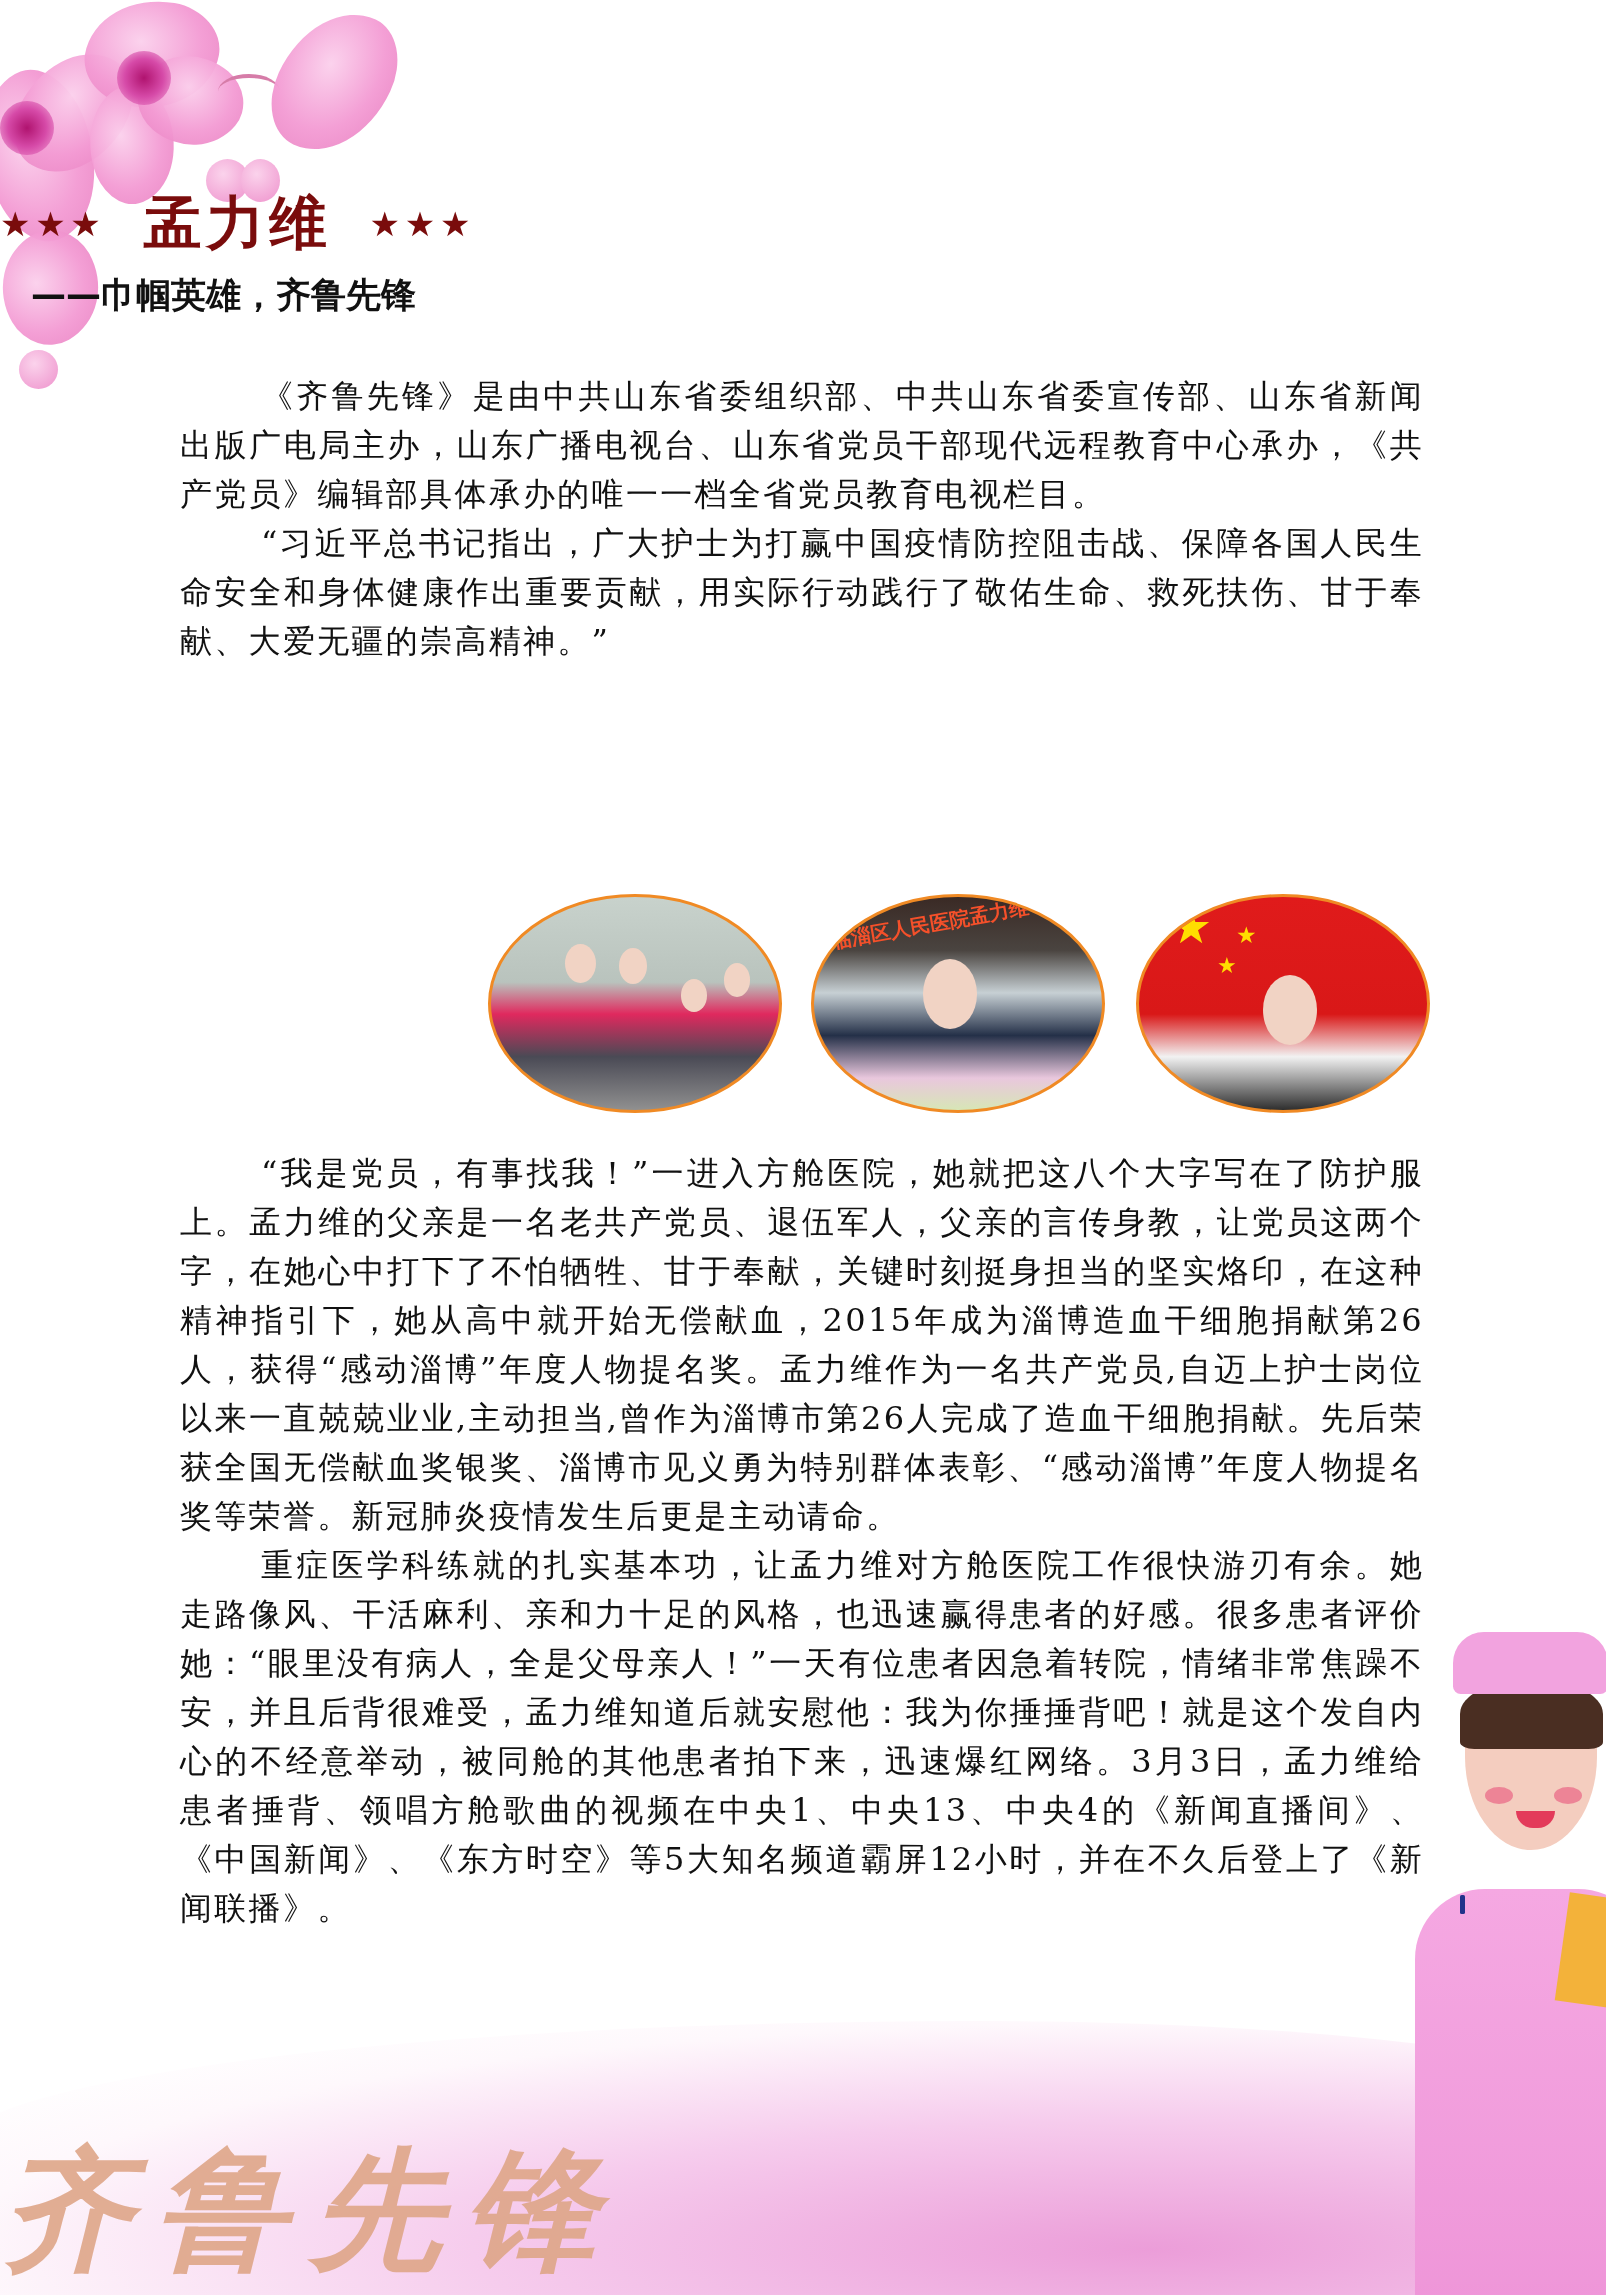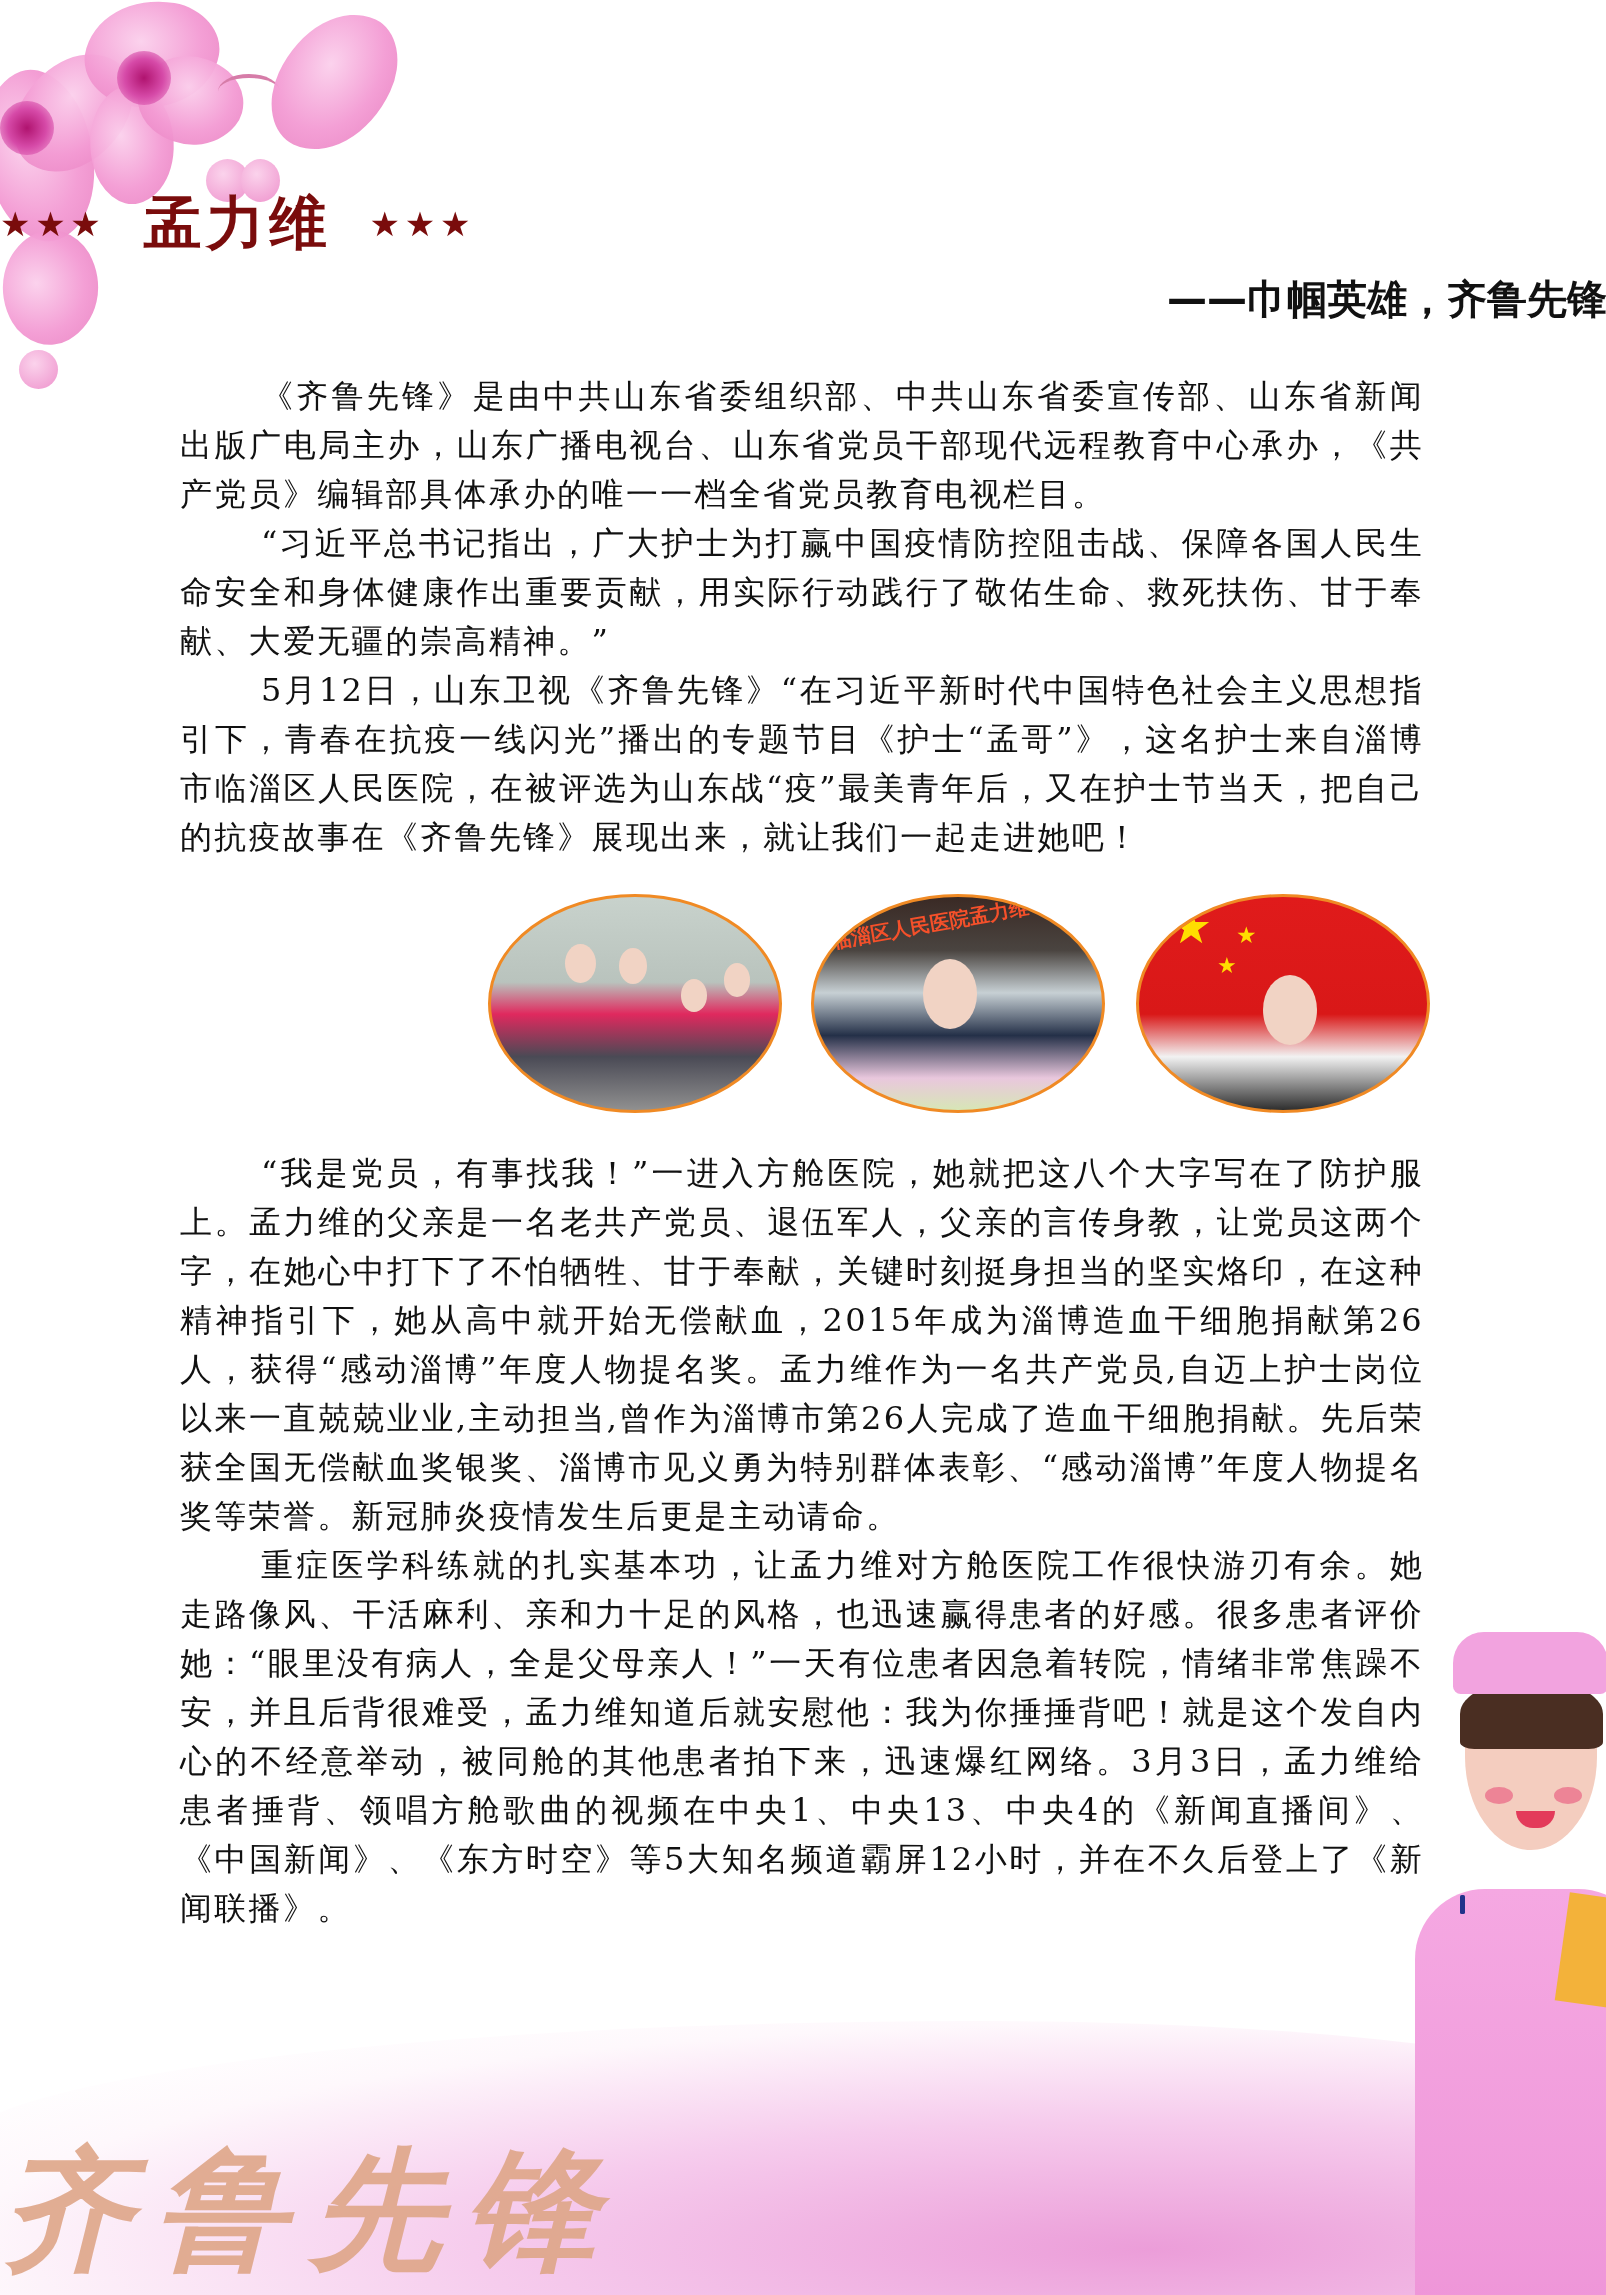--- a/index.html
+++ b/index.html
@@ -15,23 +15,23 @@
     .stem { position: absolute; border-top: 4.7px solid #d67ca8; border-radius: 50%; }
 
     
     .title-row {
       position: absolute; left: 0; right: 0; top: 185px; text-align: left;
       color: #7a0c0c; font-family: "DejaVu Sans", "Liberation Sans", sans-serif;
     }
     .stars { font-size: 34px; letter-spacing: 4.7px; vertical-align: middle; }
     .title { font-size: 58px; font-weight: bold; margin: 0 34px; vertical-align: middle; letter-spacing: 4.7px; }
     .subtitle {
-      position: absolute; left: 0; right: 0; top: 272px; text-align: right;
+      position: absolute; left: 0; right: 0; top: 272px; text-align: left;
       font-family: "DejaVu Sans", "Liberation Sans", sans-serif; font-weight: bold;
-      font-size: 40px; color: #111; padding-left: 31px;
+      font-size: 35px; color: #111; padding-left: 31px;
     }
 
     
     .text-block {
       position: absolute; left: 180px; width: 1244px;
       font-size: 32px; line-height: 49px; text-align: justify; letter-spacing: 2.3px;
     }
     .text-block p { margin: 0; text-indent: 81px; }
 
     
@@ -101,21 +101,20 @@
 <div class="title-row">
   <span class="stars">★★★</span>
   <span class="title">孟力维</span>
   <span class="stars">★★★</span>
 </div>
 <div class="subtitle">——巾帼英雄，齐鲁先锋</div>
 
 <div class="text-block" style="top:372px;">
   <p>《齐鲁先锋》是由中共山东省委组织部、中共山东省委宣传部、山东省新闻出版广电局主办，山东广播电视台、山东省党员干部现代远程教育中心承办，《共产党员》编辑部具体承办的唯一一档全省党员教育电视栏目。</p>
   <p>“习近平总书记指出，广大护士为打赢中国疫情防控阻击战、保障各国人民生命安全和身体健康作出重要贡献，用实际行动践行了敬佑生命、救死扶伤、甘于奉献、大爱无疆的崇高精神。”</p>
-  <p>5月12日，山东卫视《齐鲁先锋》“在习近平新时代中国特色社会主义思想指引下，青春在抗疫一线闪光”播出的专题节目《护士“孟哥”》，这名护士来自淄博市临淄区人民医院，在被评选为山东战“疫”最美青年后，又在护士节当天，把自己的抗疫故事在《齐鲁先锋》展现出来，就让我们一起走进她吧！</p>
 </div>
 
 <div class="photos">
   <div class="photo p2">
     <div class="face" style="left:74px;top:47px;width:31px;height:39px;"></div>
     <div class="face" style="left:128px;top:51px;width:28px;height:36px;"></div>
     <div class="face" style="left:190px;top:82px;width:26.4px;height:33px;"></div>
     <div class="face" style="left:233px;top:66px;width:26.4px;height:34px;"></div>
   </div>
   <div class="photo p3">

